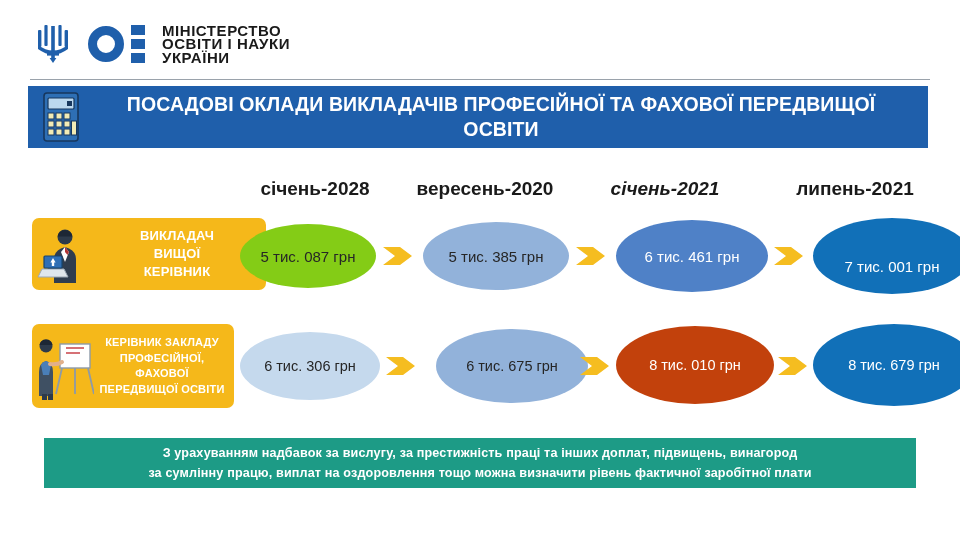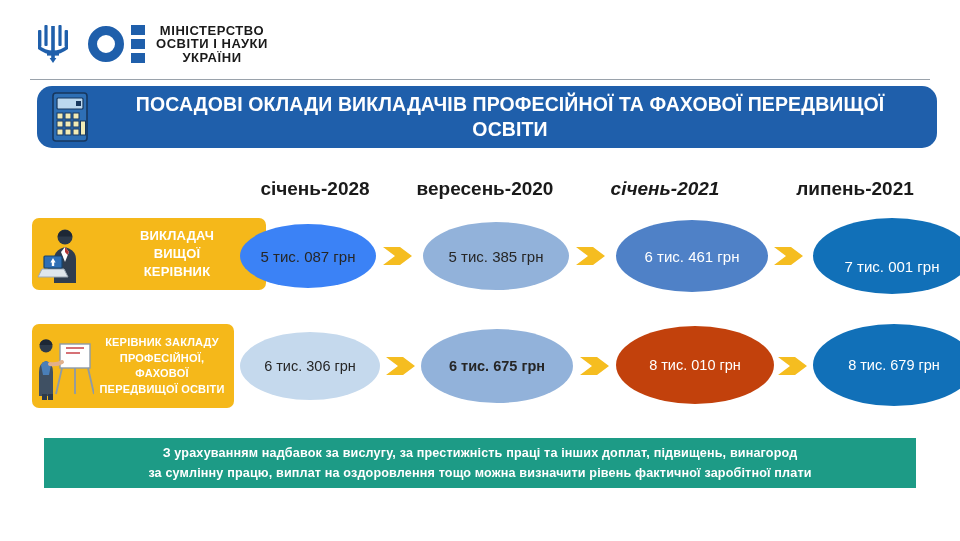--- a/index.html
+++ b/index.html
@@ -11,27 +11,27 @@
     overflow: hidden;
   }
 
   
   .masthead { position: absolute; left: 0; top: 0; width: 960px; height: 82px; }
   .trident { position: absolute; left: 36px; top: 22px; width: 34px; height: 42px; }
   .mon-logo { position: absolute; left: 88px; top: 24px; height: 40px; display: flex; align-items: center; gap: 7px; }
   .mon-ring { width: 36px; height: 36px; border-radius: 50%; border: 9px solid #1f5fab; }
   .mon-squares { display: flex; flex-direction: column; gap: 4px; }
   .mon-squares i { display: block; width: 14px; height: 10px; background: #1f5fab; }
-  .mon-text { margin-left: 4px; font-size: 13px; font-weight: bold; line-height: 13.5px; letter-spacing: .55px; color: #1a1a1a; text-align: center; }
+  .mon-text { margin-left: 10px; font-size: 15px; font-weight: bold; line-height: 13.5px; letter-spacing: .55px; color: #1a1a1a; }
   .rule { position: absolute; left: 30px; top: 79px; width: 900px; height: 1px; background: #9aa2ab; }
 
   
   .title-banner {
-    position: absolute; left: 37px; top: 86px; width: 900px; height: 62px;
-    background: #1f5fab; display: flex; align-items: center; border-radius: 15px;
+    position: absolute; left: 28px; top: 86px; width: 900px; height: 62px;
+    background: #1f5fab; display: flex; align-items: center;
   }
   .calc-icon { position: absolute; left: 6px; top: 4px; width: 54px; height: 54px; }
   .title-text {
     width: 100%; padding-left: 64px; padding-right: 18px; text-align: center;
     color: #ffffff; font-size: 19.5px; font-weight: bold; line-height: 25px; letter-spacing: .1px;
   }
 
   
   .col-headers { position: absolute; left: 240px; top: 178px; width: 700px; height: 26px; }
   .col-header {
@@ -152,21 +152,21 @@
     </svg>
     <div class="cat-label">
       <div>ВИКЛАДАЧ</div>
       <div>ВИЩОЇ</div>
       <div>КЕРІВНИК</div>
     </div>
   </div>
 
   <div class="track">
     <div class="node" style="left:0px;top:12px;width:136px;height:64px;">
-      <div class="ellipse" style="background:#3b82f6;">
+      <div class="ellipse" style="background:#84cc16;">
         <span style="color:#262626;">5 тис. 087 грн</span>
       </div>
     </div>
     <svg class="arrow" style="left:143px;top:29px;" viewBox="0 0 36 30">
       <path d="M0 6 h17 l12 9 l-12 9 h-17 l12 -9 z" fill="#f5bd20"></path>
     </svg>
     <div class="node" style="left:183px;top:10px;width:146px;height:68px;">
       <div class="ellipse" style="background:#92b2da;">
         <span style="color:#262626;">5 тис. 385 грн</span>
       </div>
@@ -214,21 +214,21 @@
 
   <div class="track">
     <div class="node" style="left:0px;top:14px;width:140px;height:68px;">
       <div class="ellipse" style="background:#c5d9ed;">
         <span style="color:#262626;">6 тис. 306 грн</span>
       </div>
     </div>
     <svg class="arrow" style="left:146px;top:33px;" viewBox="0 0 36 30">
       <path d="M0 6 h17 l12 9 l-12 9 h-17 l12 -9 z" fill="#f5bd20"></path>
     </svg>
-    <div class="node" style="left:181px;top:11px;width:152px;height:74px;font-weight:bold;">
+    <div class="node" style="left:196px;top:11px;width:152px;height:74px;">
       <div class="ellipse" style="background:#92b2da;">
         <span style="color:#262626;">6 тис. 675 грн</span>
       </div>
     </div>
     <svg class="arrow" style="left:340px;top:33px;" viewBox="0 0 36 30">
       <path d="M0 6 h17 l12 9 l-12 9 h-17 l12 -9 z" fill="#f5bd20"></path>
     </svg>
     <div class="node" style="left:376px;top:8px;width:158px;height:78px;">
       <div class="ellipse" style="background:#c2410c;">
         <span style="color:#ffffff;">8 тис. 010 грн</span>

